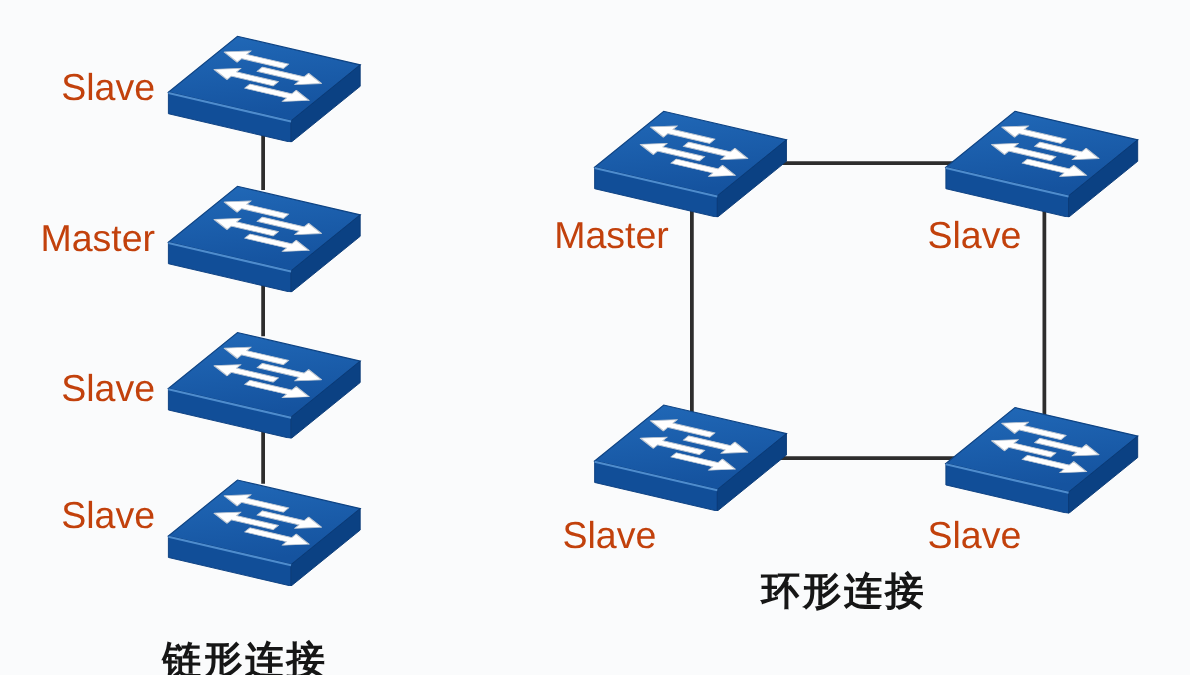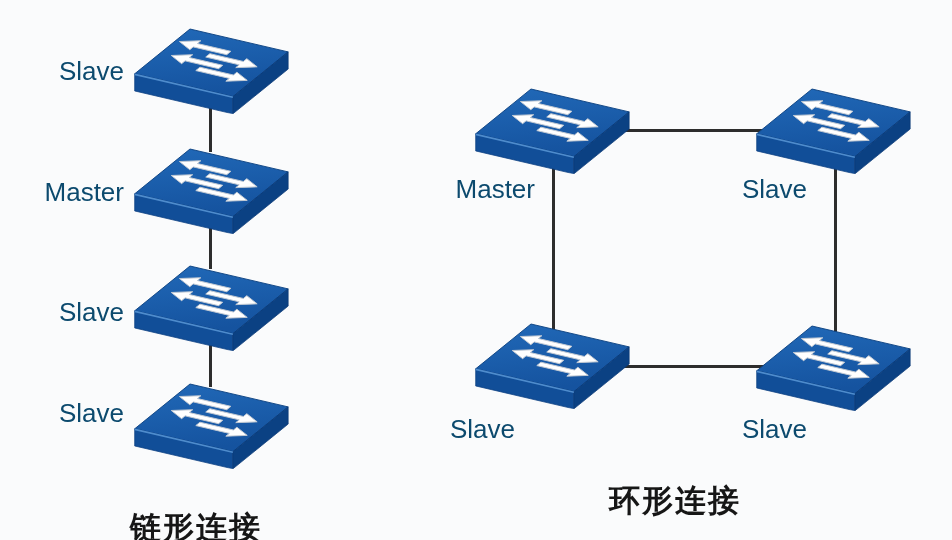--- a/index.html
+++ b/index.html
@@ -9,22 +9,22 @@
   }
   .stage {
     position: relative;
     width: 952px;
     height: 540px;
     background: #fafbfc;
     overflow: hidden;
   }
   .node-label {
     position: absolute;
-    font-size: 26px;
-    color: #0c4a6e;
+    font-size: 30px;
+    color: #c2410c;
     line-height: 30px;
     white-space: nowrap;
   }
   .caption {
     position: absolute;
     width: 200px;
     text-align: center;
     font-size: 31px;
     font-weight: 600;
     letter-spacing: 2px;
@@ -123,16 +123,16 @@
       </svg>
     <svg class="switch" style="left:751px; top:323px;" viewBox="0 0 170 92">
         <use href="#switch3d"></use>
       </svg>
 
     <div class="node-label" style="left:385px; width:150px; top:174px; text-align:right;">Master</div>
     <div class="node-label" style="left:742px; top:174px;">Slave</div>
     <div class="node-label" style="left:450px; top:414px;">Slave</div>
     <div class="node-label" style="left:742px; top:414px;">Slave</div>
 
-    <div class="caption" style="left:575px; top:484px;">环形连接</div>
+    <div class="caption" style="left:575px; top:456px;">环形连接</div>
   </div>
 
 </div>
 
 </body></html>

